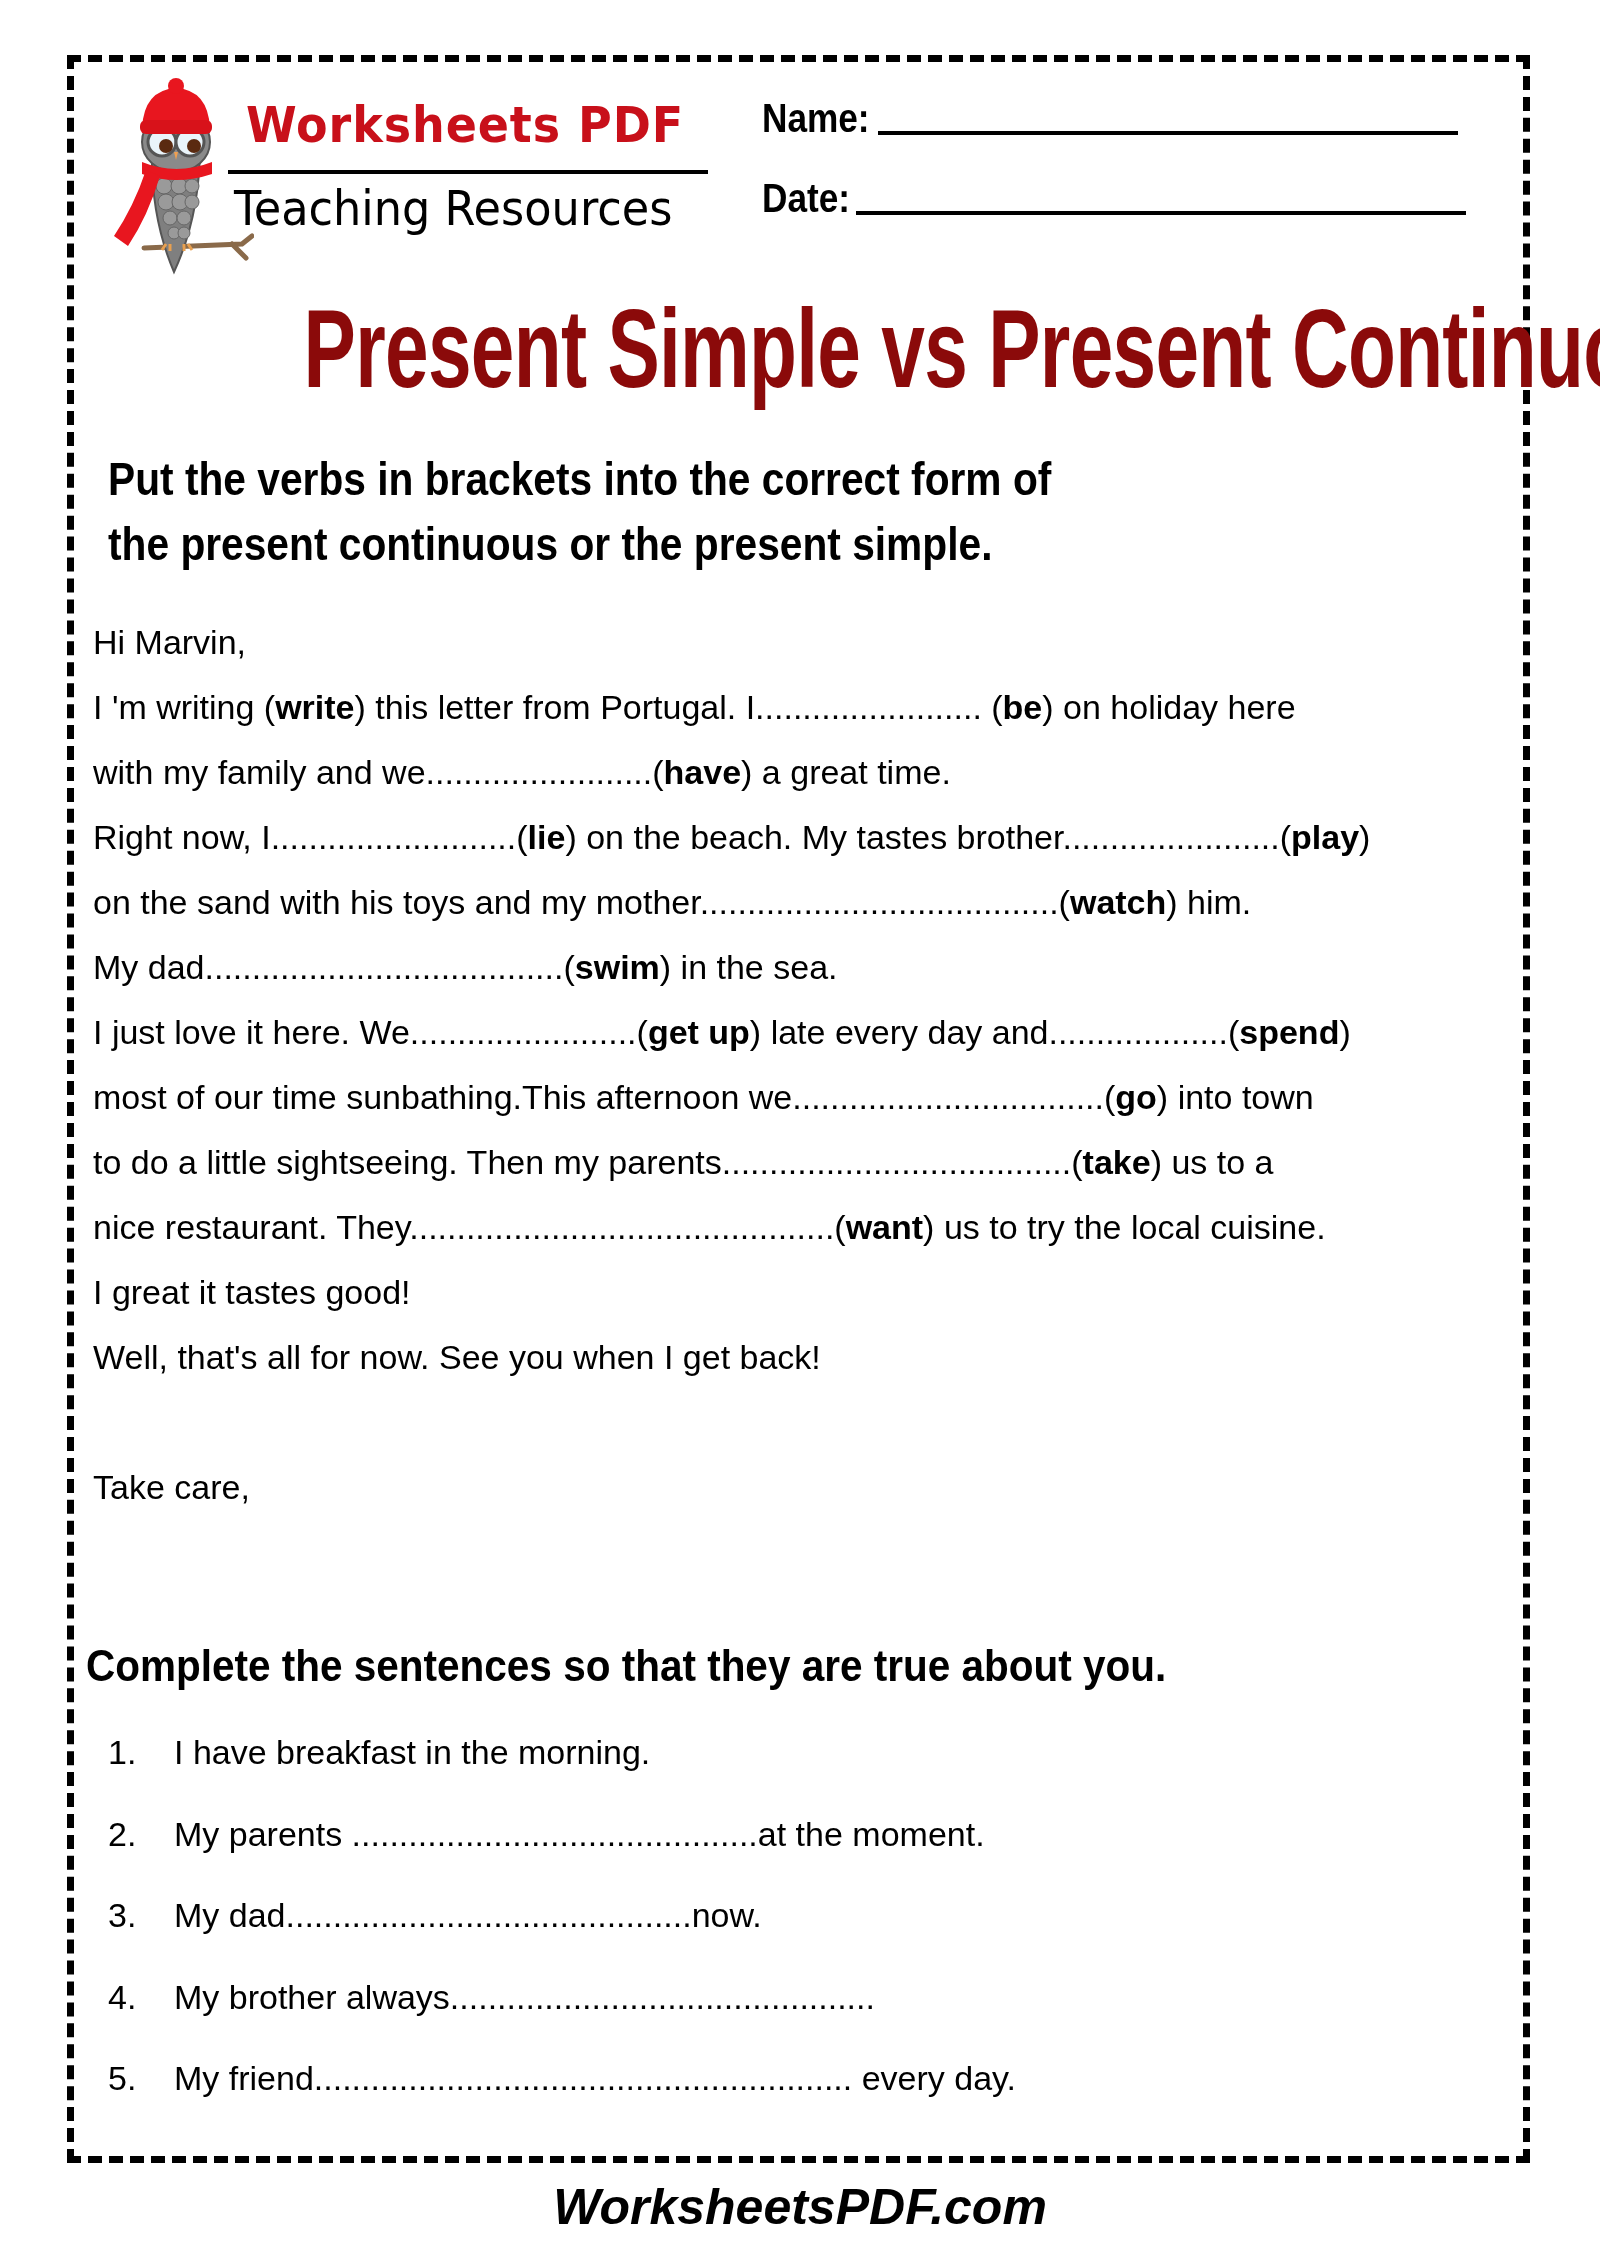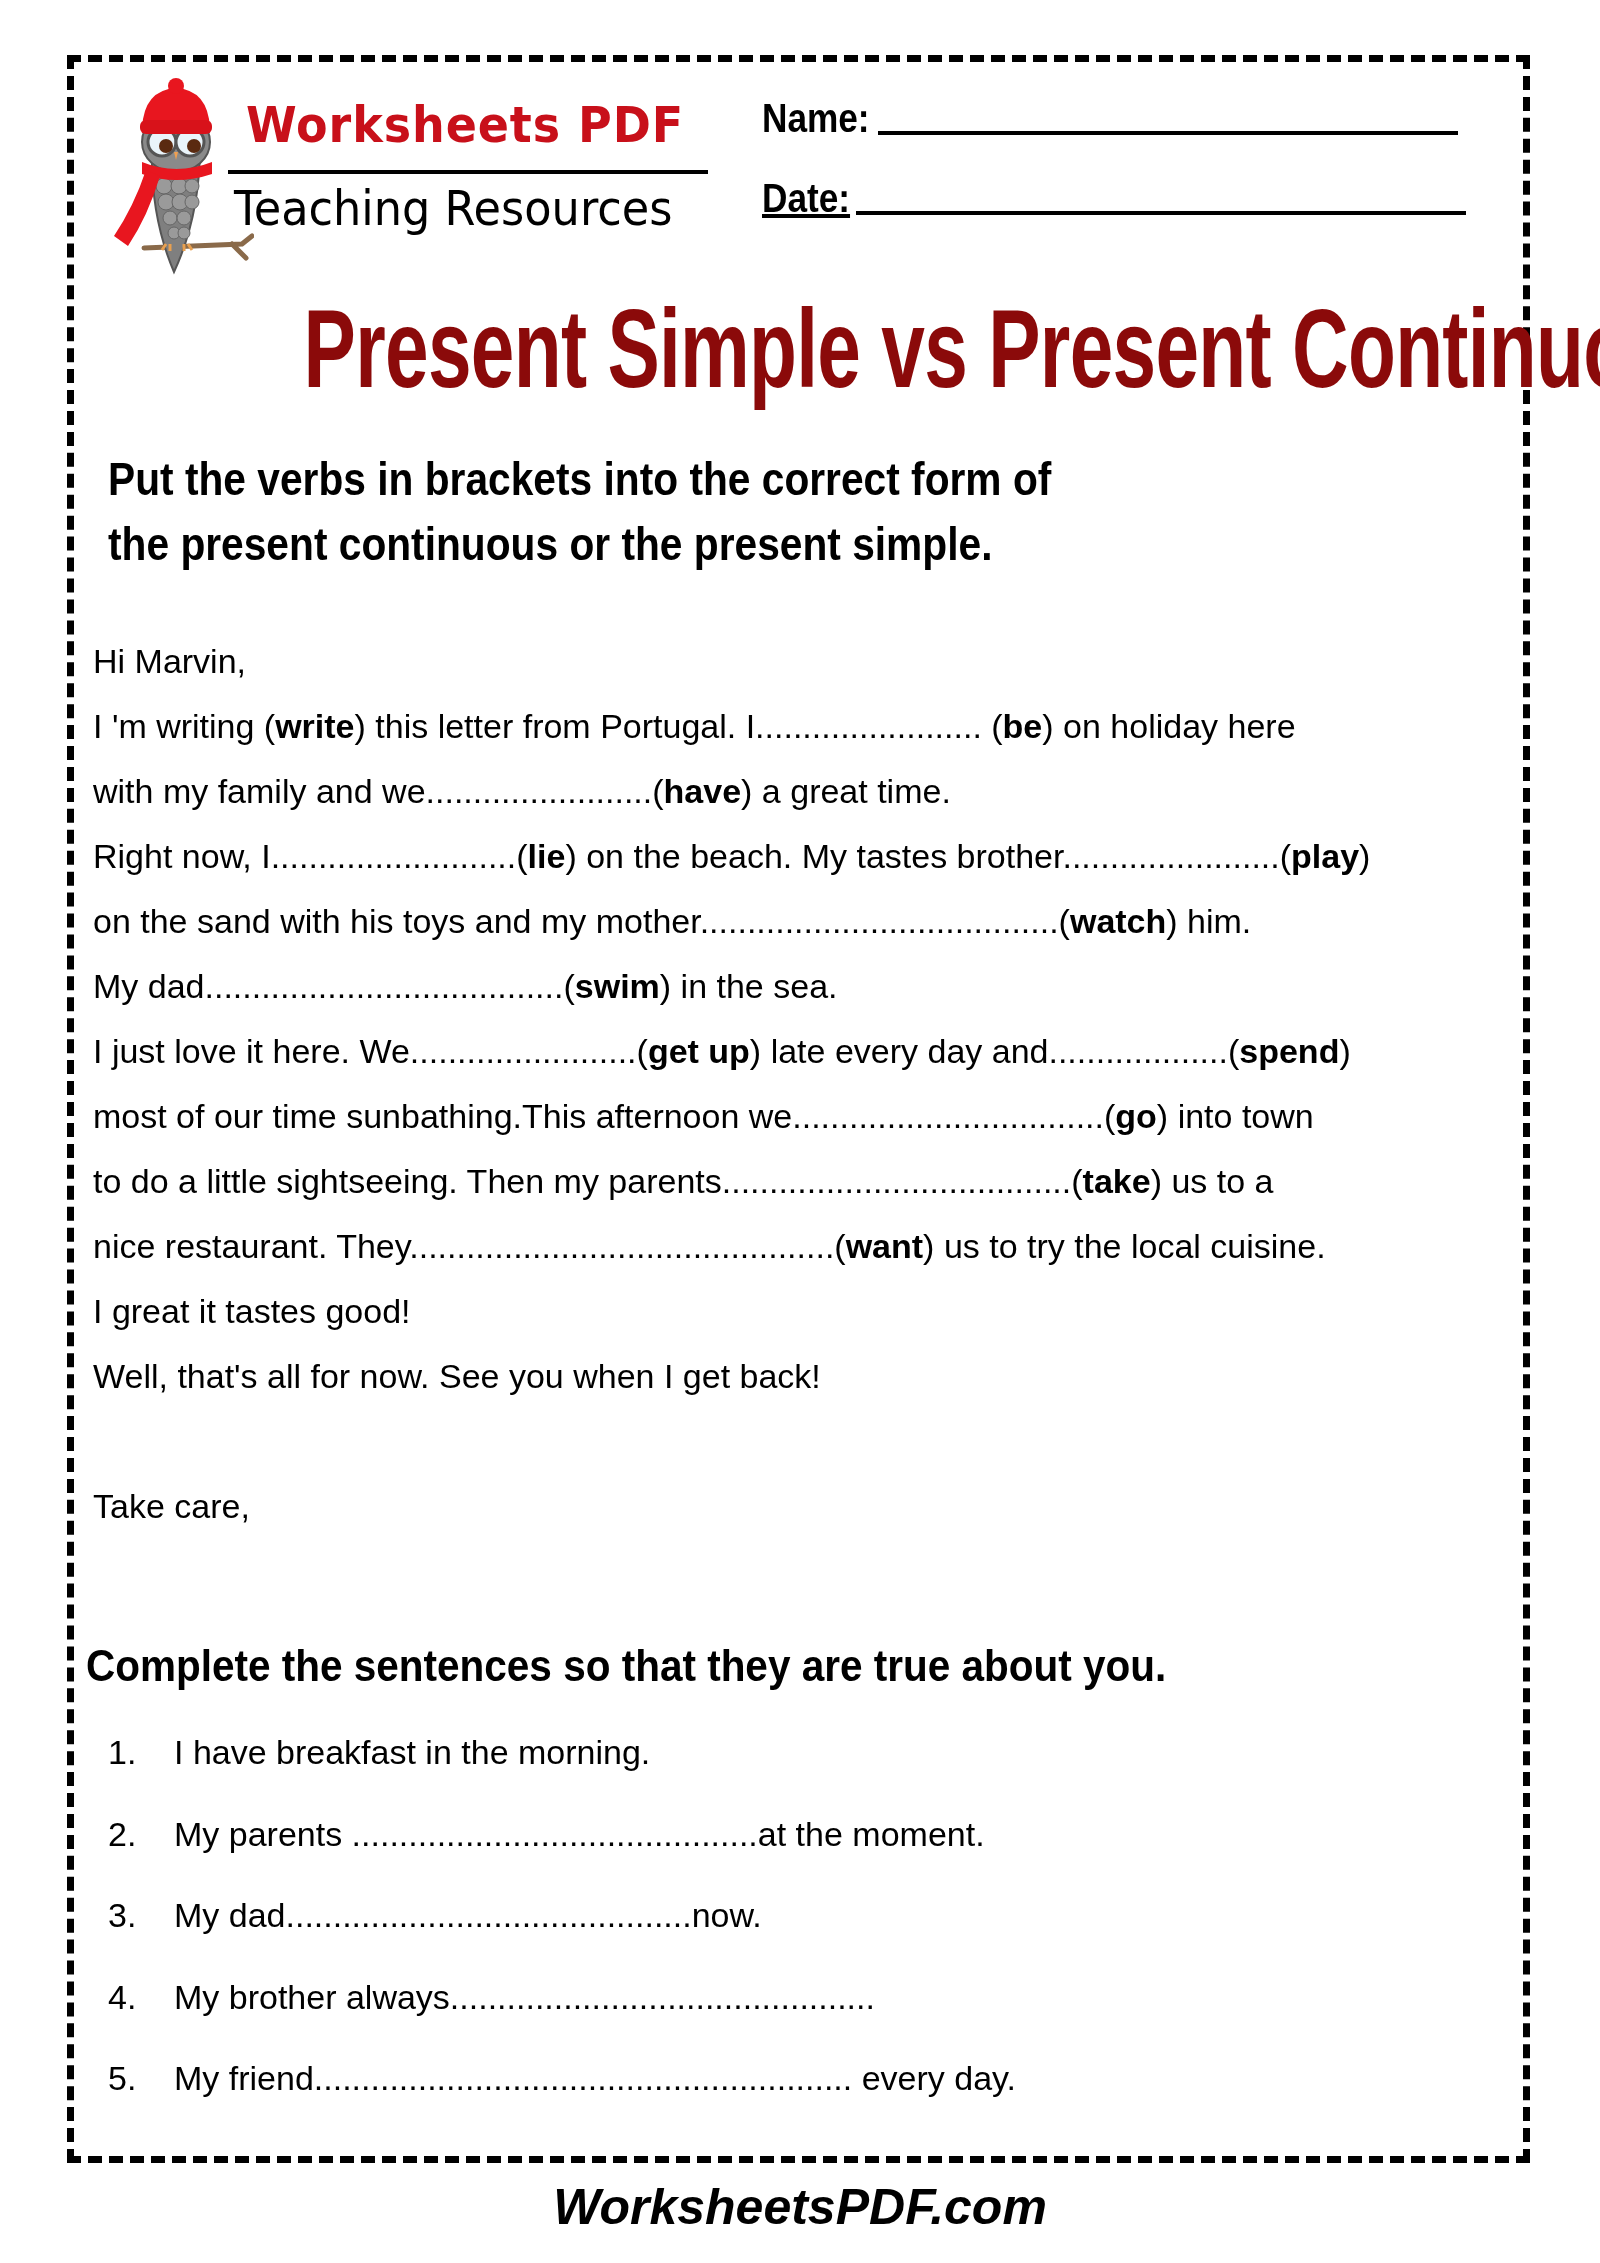--- a/index.html
+++ b/index.html
@@ -15,21 +15,21 @@
   .brand-bottom { position:absolute; left:234px; top:180px; font-family:"DejaVu Sans", sans-serif;
                   font-size:48px; color:#000; transform:scaleX(0.93); transform-origin:left top; white-space:nowrap; }
   .field-row { position:absolute; left:762px; display:flex; align-items:flex-end;justify-content:center; }
   .field-label { font-weight:bold; font-size:40px; transform:scaleX(0.88); transform-origin:left bottom; white-space:nowrap; }
   .field-line { border-bottom:4px solid #000; height:0; margin-left:-6px; margin-bottom:6px; }
   .title { position:absolute; left:0; width:1600px; top:284px; text-align:center;
            font-weight:bold; font-size:112px; color:#8b0a0a; white-space:nowrap; }
   .title span { display:inline-block; transform:scaleX(0.70); letter-spacing:-1px; }
   .instruction { position:absolute; left:108px; top:447px; font-weight:bold; font-size:46px; line-height:65px;
                  transform:scaleX(0.885); transform-origin:left top; white-space:nowrap; }
-  .letter { position:absolute; left:93px; top:629px; font-size:34px; line-height:65px; }
+  .letter { position:absolute; left:93px; top:610px; font-size:34px; line-height:65px; }
   .letter .line { white-space:nowrap; height:65px; }
   .letter b { font-weight:bold; }
   .blank-line { height:65px; }
   .section2 { position:absolute; left:86px; top:1640px; font-weight:bold; font-size:45px;
               transform:scaleX(0.9); transform-origin:left top; white-space:nowrap; }
   .items { position:absolute; left:108px; top:1733px; font-size:34px; }
   .item { height:81.5px; white-space:nowrap; display:flex; }
   .item .num { width:66px; }
   .footer { position:absolute; left:0; width:1600px; top:2178px; text-align:center; font-weight:bold; font-size:50px;font-style:italic; }
 </style>
@@ -75,21 +75,21 @@
 </svg>
 
 <div class="brand-top">Worksheets PDF</div>
 <div class="brand-rule"></div>
 <div class="brand-bottom">Teaching Resources</div>
 
 <div class="field-row" style="top:96px;">
   <span class="field-label">Name:</span>
   <span class="field-line" style="width:580px;"></span>
 </div>
-<div class="field-row" style="top:176px;text-decoration:underline;">
+<div class="field-row" style="top:176px;">
   <span class="field-label">Date:</span>
   <span class="field-line" style="width:610px;"></span>
 </div>
 
 <div class="title">
   <span>Present Simple vs Present Continuous</span>
 </div>
 
 <div class="instruction">
   <div>Put the verbs in brackets into the correct form of</div>

